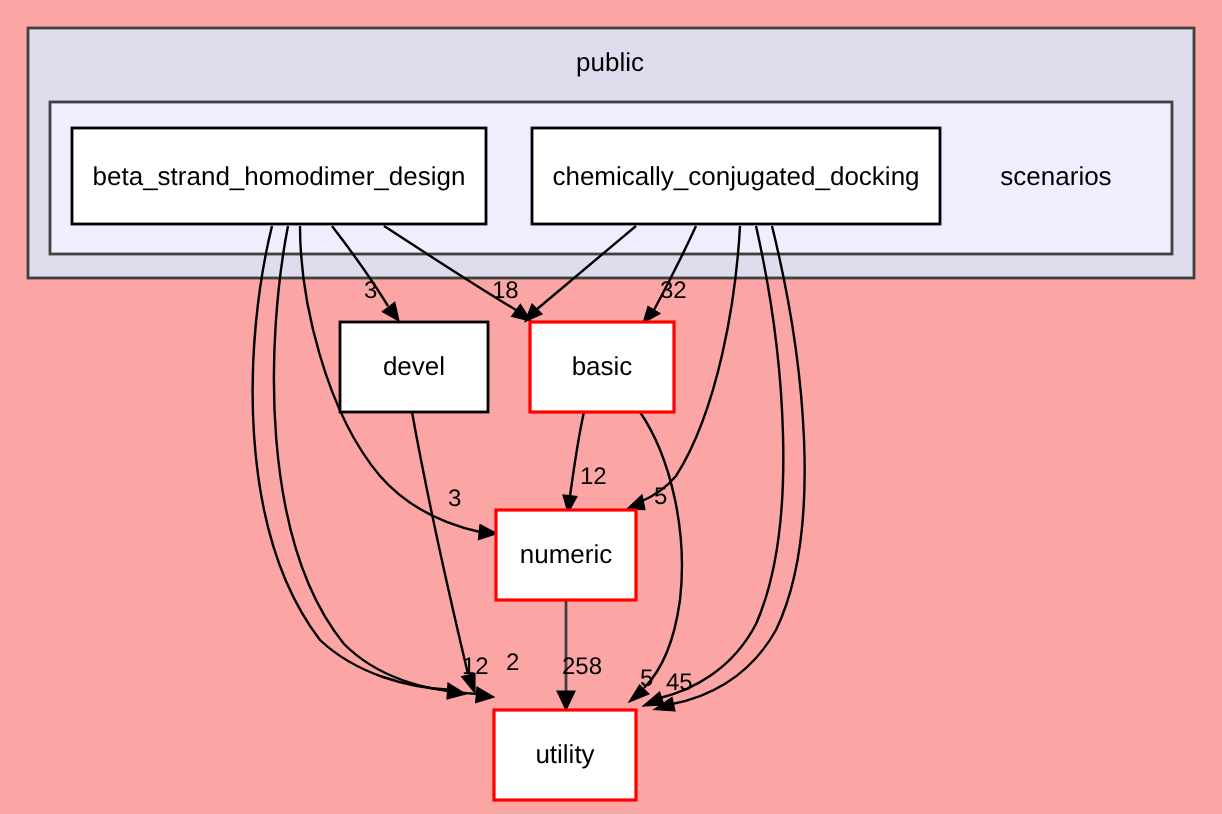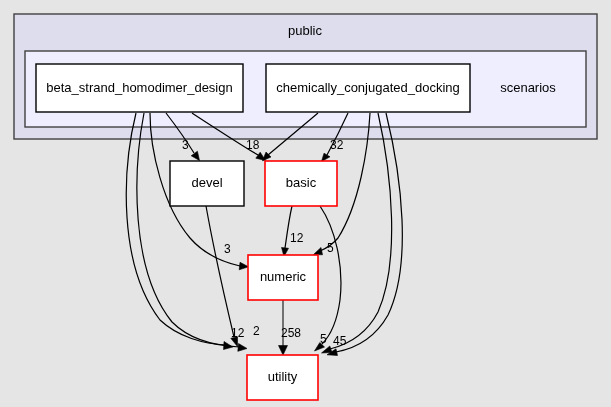--- a/index.html
+++ b/index.html
@@ -8,21 +8,21 @@
     background: #ffffff;
   }
   body {
     font-family: "Liberation Sans", sans-serif;
   }
   #graph-root {
     position: relative;
     width: 611px;
     height: 407px;
     overflow: hidden;
-    background: #e5e5e5;
+    background: #fca5a5;
   }
   #graph-svg {
     position: absolute;
     left: 0;
     top: 0;
     width: 611px;
     height: 407px;
   }
   .cluster-outer-rect {
     fill: #ddddee;

